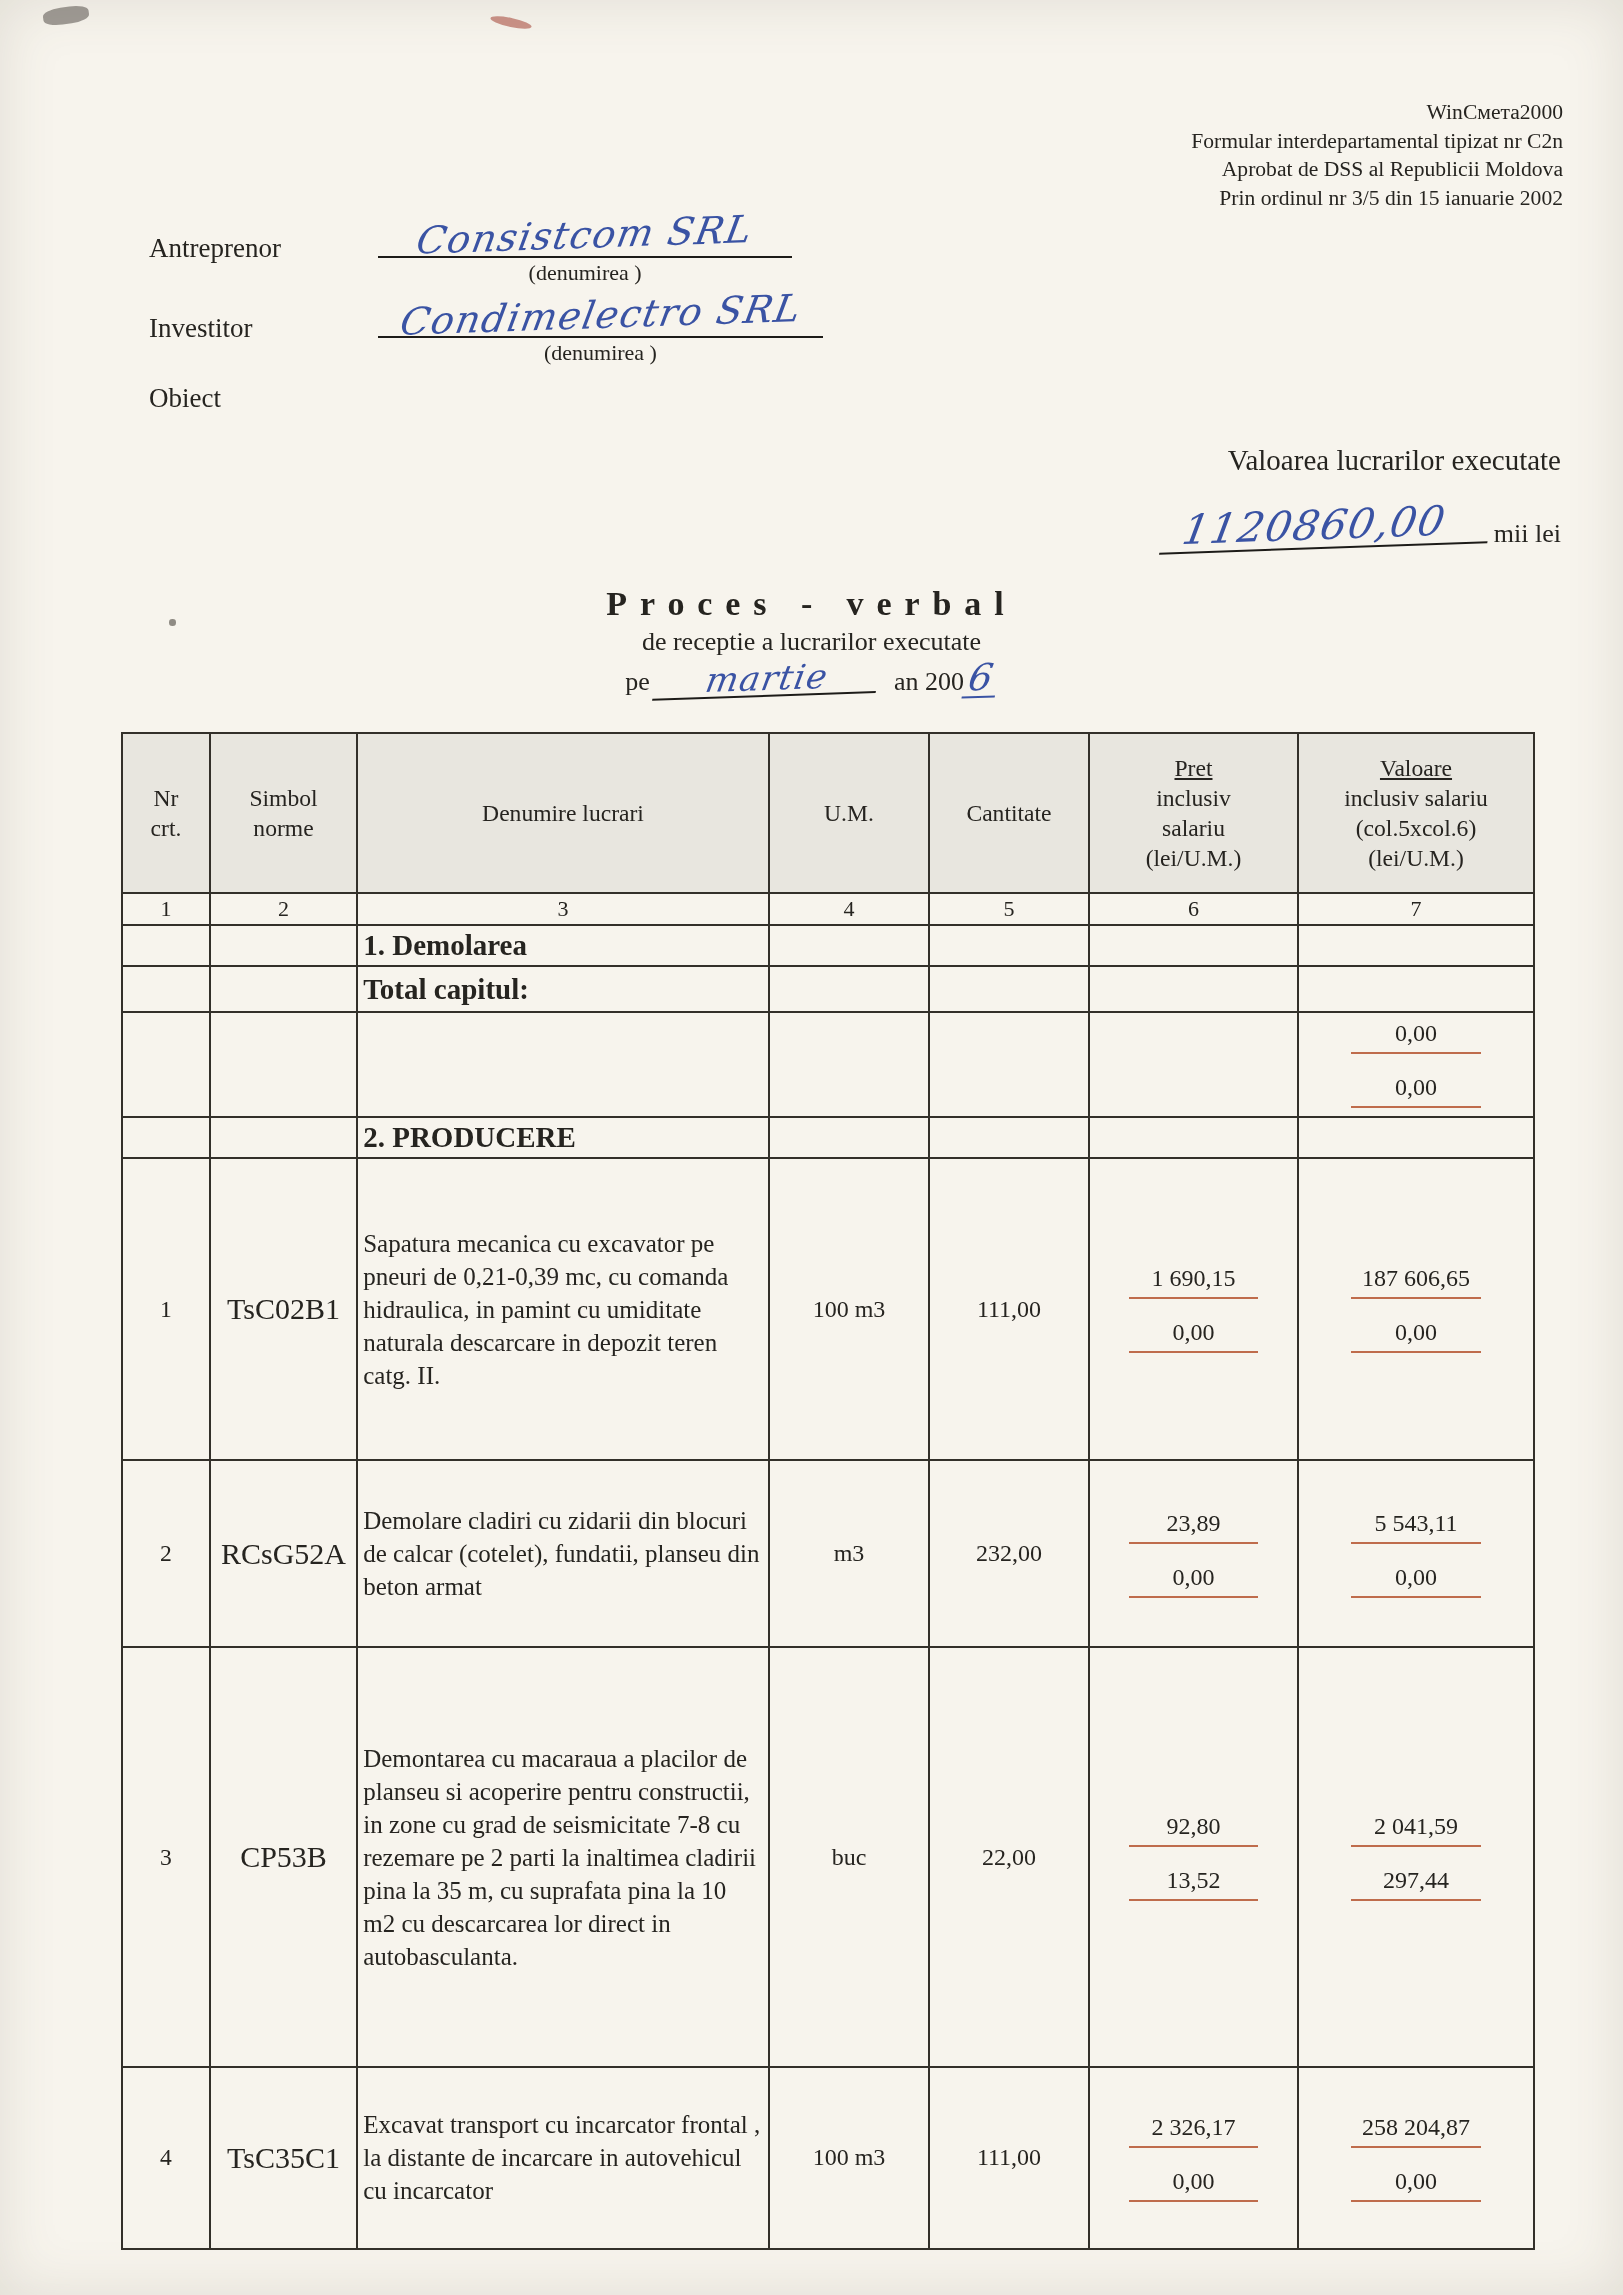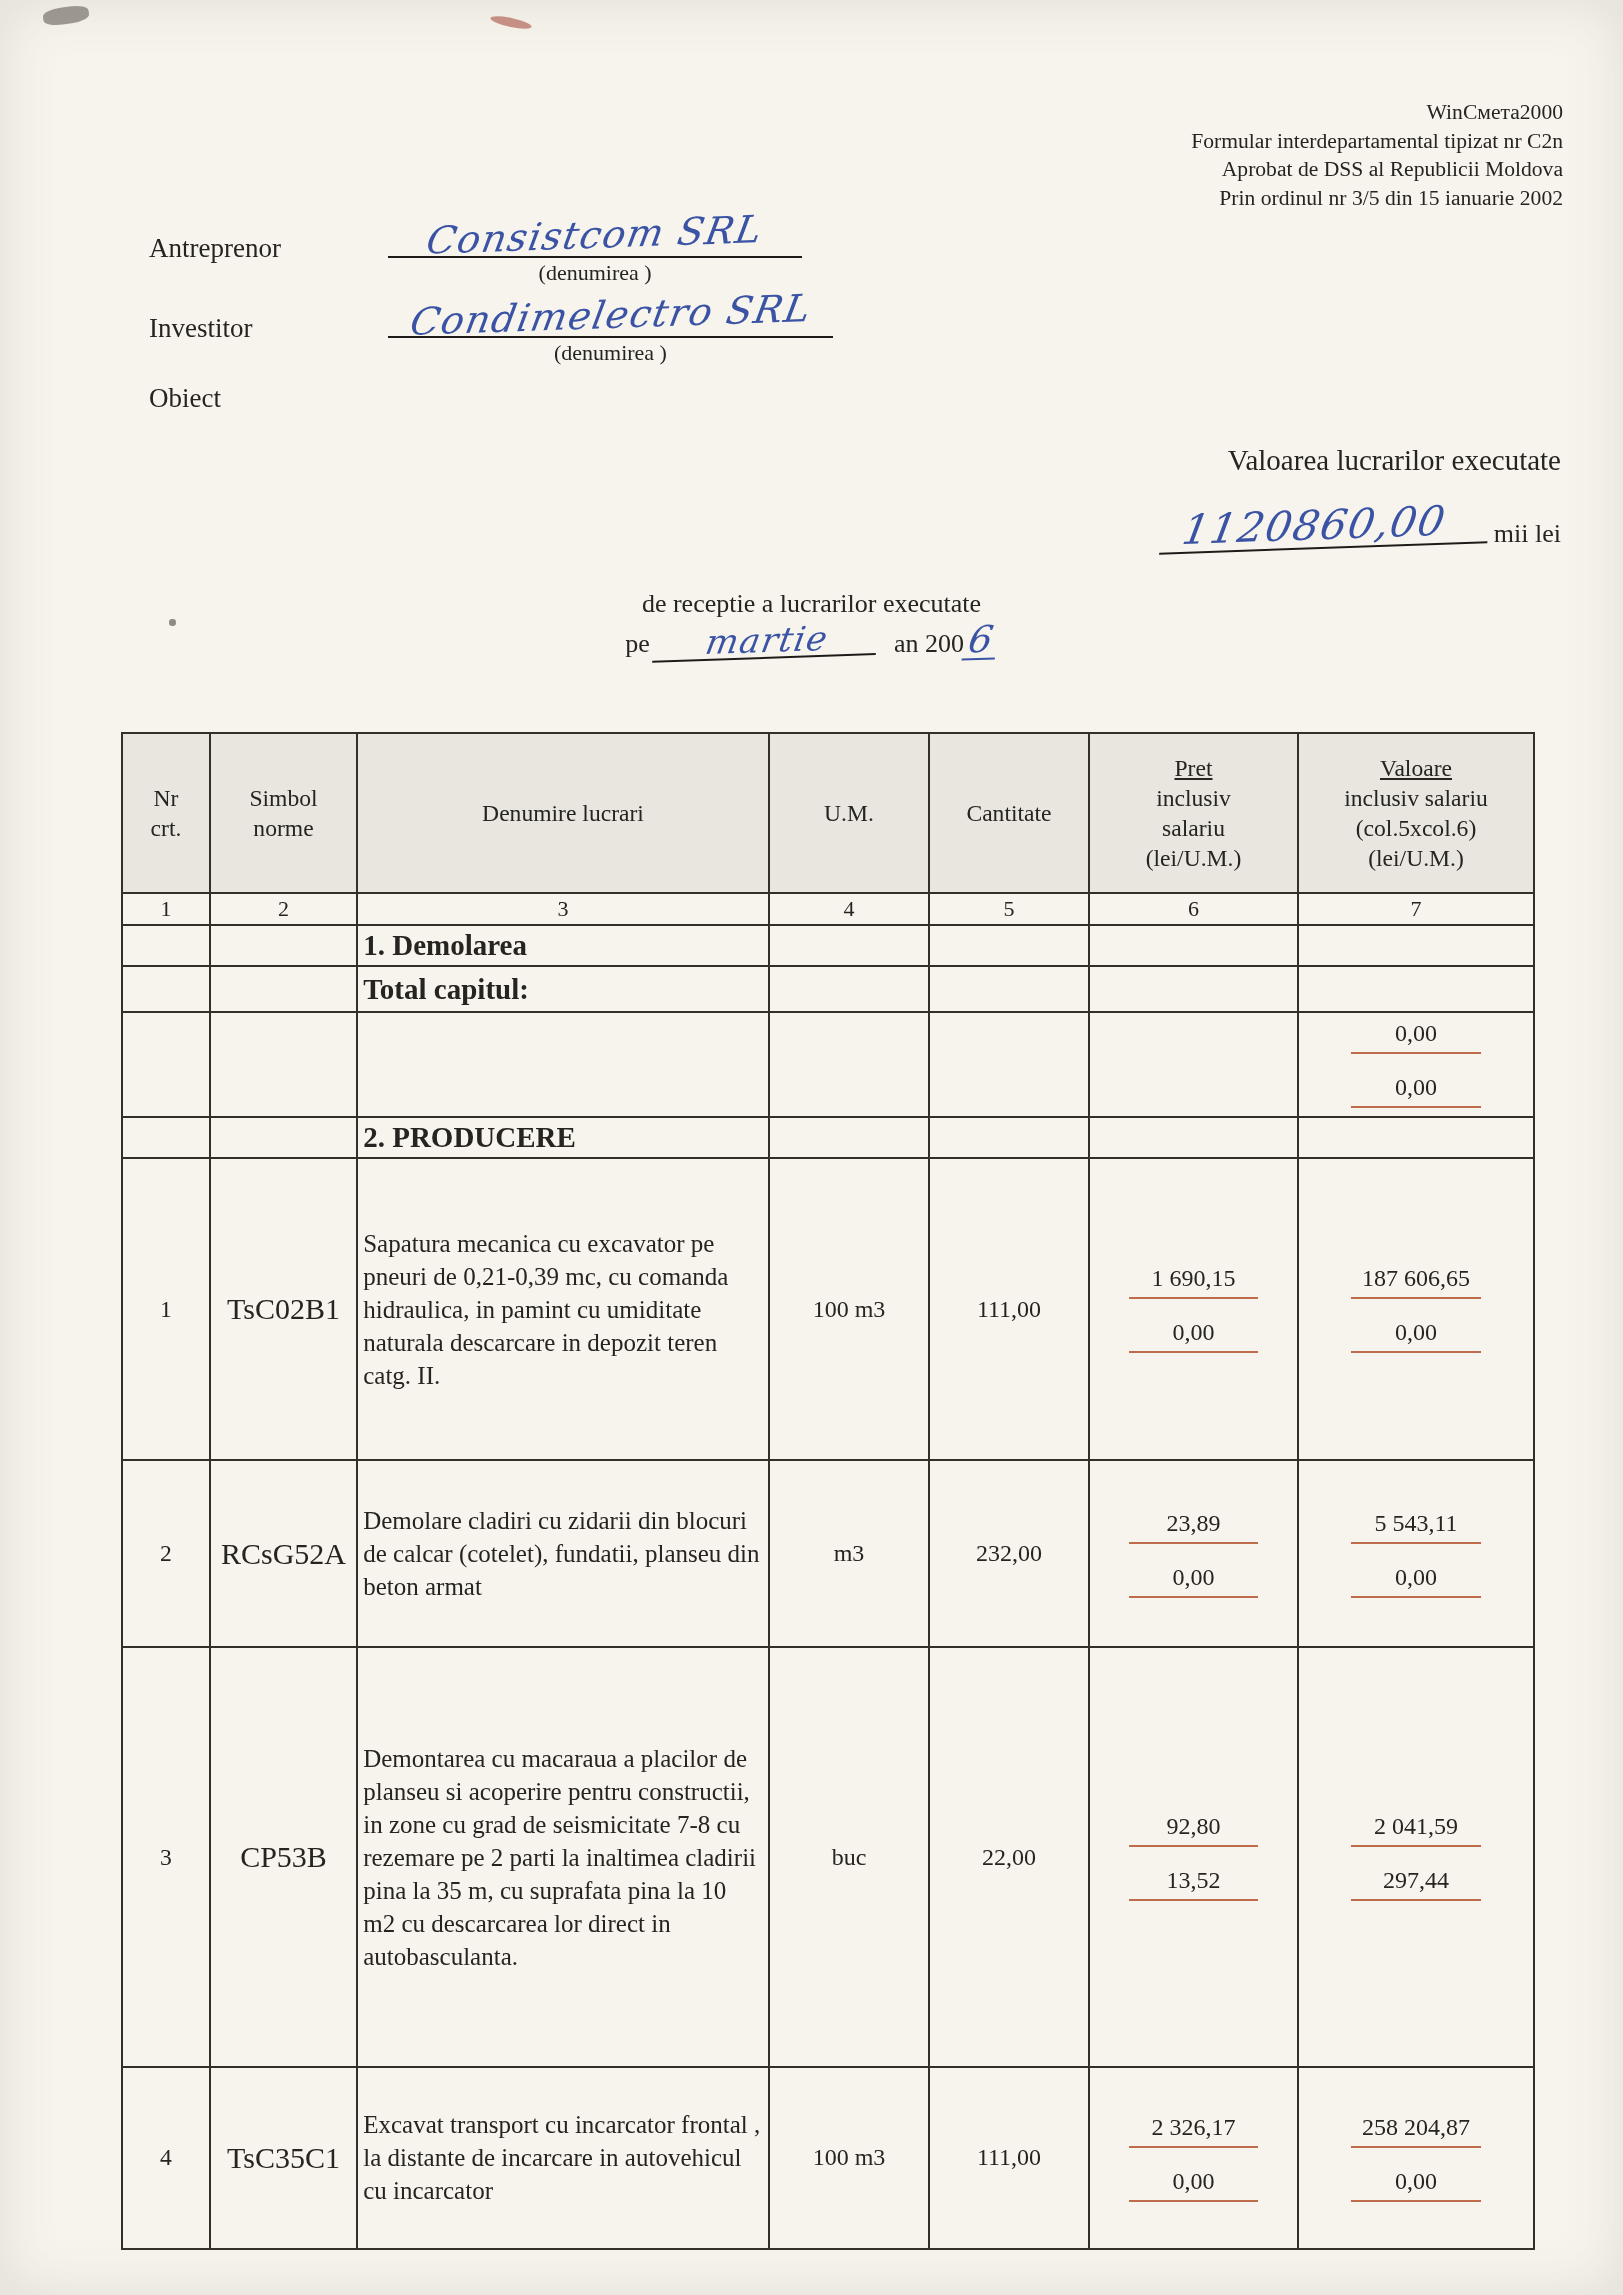--- a/index.html
+++ b/index.html
@@ -18,21 +18,21 @@
   .a2{left:490px;top:18.3px;width:42px;height:9.2px;background:#9c2f22;opacity:.5;border-radius:50%;transform:rotate(12deg);}
   .a3{left:169px;top:619px;width:6.5px;height:6.5px;background:#4a453d;opacity:.6;border-radius:50%;}
 
   
   .form-meta{
     position:absolute;top:98px;right:60px;
     text-align:right;font-size:21.6px;line-height:1.32;
   }
   
   .parties{position:absolute;left:149px;top:216px;font-size:27px;}
-  .party-row{display:flex;align-items:flex-end;margin-bottom:9.2px;gap:10px;}
+  .party-row{display:flex;align-items:flex-end;margin-bottom:9.2px;}
   .plabel{display:inline-block;width:229px;padding-bottom:22px;}
   .pfield{display:inline-flex;flex-direction:column;align-items:center;}
   .pline{border-bottom:2px solid #1d1b18;padding:0 23.6px 0 23.6px;min-width:367px;text-align:center;}
   .pcap{font-size:22px;margin-top:2.6px;}
   .hand{
     display:inline-block;
     font-family:"DejaVu Serif", serif;
     font-style:italic;
     color:#3a53a4;
     transform:skewX(-12deg) rotate(-2deg);
@@ -133,20 +133,21 @@
 
   <div class="valoare">
     <div class="valoare-label">Valoarea lucrarilor executate</div>
     <div class="amount-line">
       <span class="hand amount">1120860,00</span>
       <span class="mii-lei">mii lei</span>
     </div>
   </div>
 
   <div class="title-block">
+    <div class="main-title">Proces - verbal</div>
     <div class="sub-title">de receptie a lucrarilor executate</div>
     <div class="pe-line">
       <span>pe</span>
       <span class="hand month">martie</span>
       <span class="an">an 200</span><span class="hand digit">6</span>
     </div>
   </div>
 
   <table class="works">
     <colgroup>

